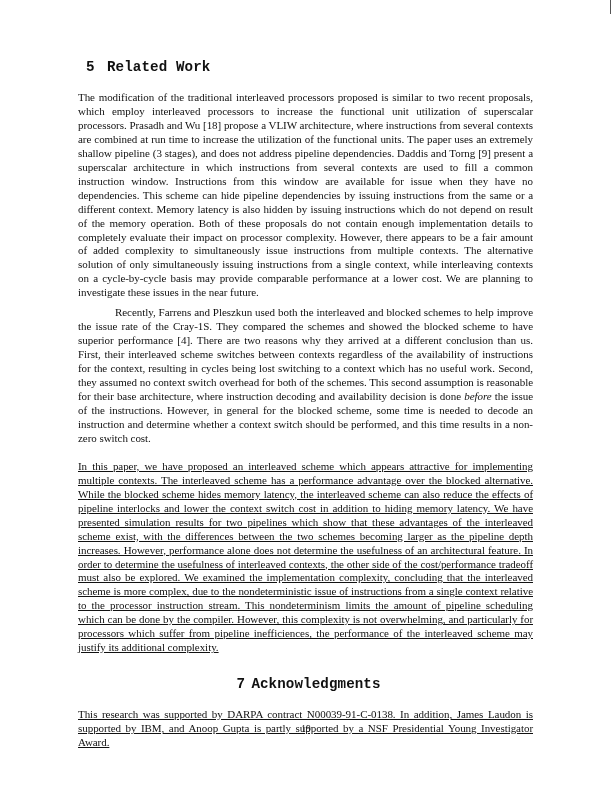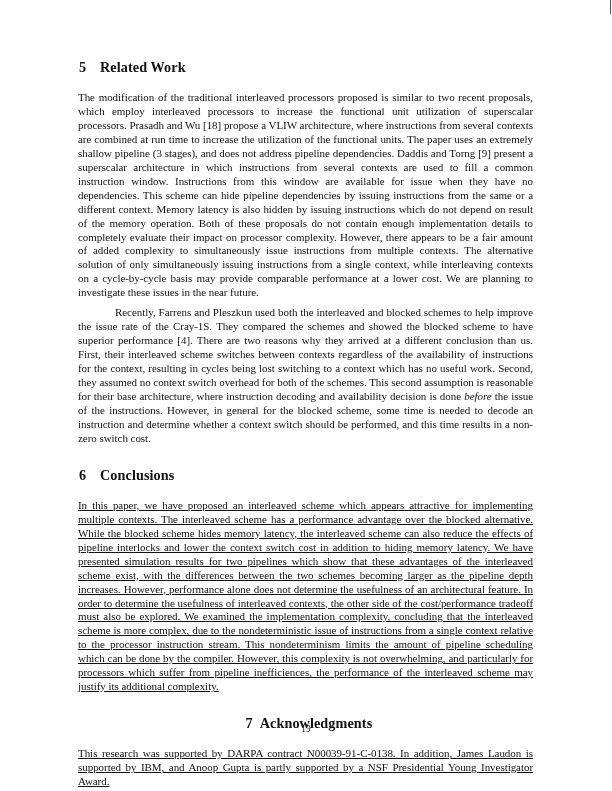--- a/index.html
+++ b/index.html
@@ -23,24 +23,24 @@
       height: 14px;
       background: #555555;
     }
     .page {
       position: absolute;
       left: 78px;
       top: 57px;
       width: 455px;
     }
     h2.section {
-      font-family: Liberation Serif, serif;
+      font-family: Liberation Mono, monospace;
       font-weight: bold;
       font-size: 14.2px;
-      margin: 1px;
+      margin: 8px;
       line-height: 20px;
       letter-spacing: 0.1px;
     }
     h2.section .num {
       display: inline-block;
       width: 21px;
     }
     p.body {
       font-size: 11px;
       line-height: 13.95px;
@@ -73,23 +73,20 @@
 <div class="edge-mark"></div>
 
 <div class="page">
 
   <h2 class="section" id="sec5-title">
     <span class="num">5</span><span>Related Work</span>
   </h2>
   <p class="body" id="sec5-p1">The modification of the traditional interleaved processors proposed is similar to two recent proposals, which employ interleaved processors to increase the functional unit utilization of superscalar processors. Prasadh and Wu [18] propose a VLIW architecture, where instructions from several contexts are combined at run time to increase the utilization of the functional units. The paper uses an extremely shallow pipeline (3 stages), and does not address pipeline dependencies. Daddis and Torng [9] present a superscalar architecture in which instructions from several contexts are used to fill a common instruction window. Instructions from this window are available for issue when they have no dependencies. This scheme can hide pipeline dependencies by issuing instructions from the same or a different context. Memory latency is also hidden by issuing instructions which do not depend on result of the memory operation. Both of these proposals do not contain enough implementation details to completely evaluate their impact on processor complexity. However, there appears to be a fair amount of added complexity to simultaneously issue instructions from multiple contexts. The alternative solution of only simultaneously issuing instructions from a single context, while interleaving contexts on a cycle-by-cycle basis may provide comparable performance at a lower cost. We are planning to investigate these issues in the near future.</p>
   <p class="body indent" id="sec5-p2"><span>Recently, Farrens and Pleszkun used both the interleaved and blocked schemes to help improve the issue rate of the Cray-1S. They compared the schemes and showed the blocked scheme to have superior performance [4]. There are two reasons why they arrived at a different conclusion than us. First, their interleaved scheme switches between contexts regardless of the availability of instructions for the context, resulting in cycles being lost switching to a context which has no useful work. Second, they assumed no context switch overhead for both of the schemes. This second assumption is reasonable for their base architecture, where instruction decoding and availability decision is done </span><em>before</em><span> the issue of the instructions. However, in general for the blocked scheme, some time is needed to decode an instruction and determine whether a context switch should be performed, and this time results in a non-zero switch cost.</span></p>
 
-  <h2 class="section" id="sec6-title">
-    <span class="num">6</span><span>Conclusions</span>
-  </h2>
   <p class="body" id="sec6-p1">In this paper, we have proposed an interleaved scheme which appears attractive for implementing multiple contexts. The interleaved scheme has a performance advantage over the blocked alternative. While the blocked scheme hides memory latency, the interleaved scheme can also reduce the effects of pipeline interlocks and lower the context switch cost in addition to hiding memory latency. We have presented simulation results for two pipelines which show that these advantages of the interleaved scheme exist, with the differences between the two schemes becoming larger as the pipeline depth increases. However, performance alone does not determine the usefulness of an architectural feature. In order to determine the usefulness of interleaved contexts, the other side of the cost/performance tradeoff must also be explored. We examined the implementation complexity, concluding that the interleaved scheme is more complex, due to the nondeterministic issue of instructions from a single context relative to the processor instruction stream. This nondeterminism limits the amount of pipeline scheduling which can be done by the compiler. However, this complexity is not overwhelming, and particularly for processors which suffer from pipeline inefficiences, the performance of the interleaved scheme may justify its additional complexity.</p>
 
   <h2 class="section" id="sec7-title">
     <span class="num">7</span><span>Acknowledgments</span>
   </h2>
   <p class="body" id="sec7-p1">This research was supported by DARPA contract N00039-91-C-0138. In addition, James Laudon is supported by IBM, and Anoop Gupta is partly supported by a NSF Presidential Young Investigator Award.</p>
 
 </div>
 
 <div class="page-number">19</div>

